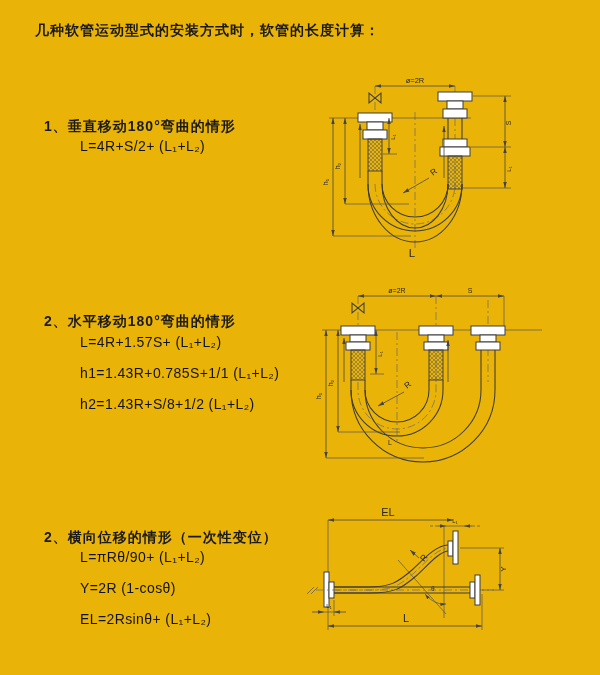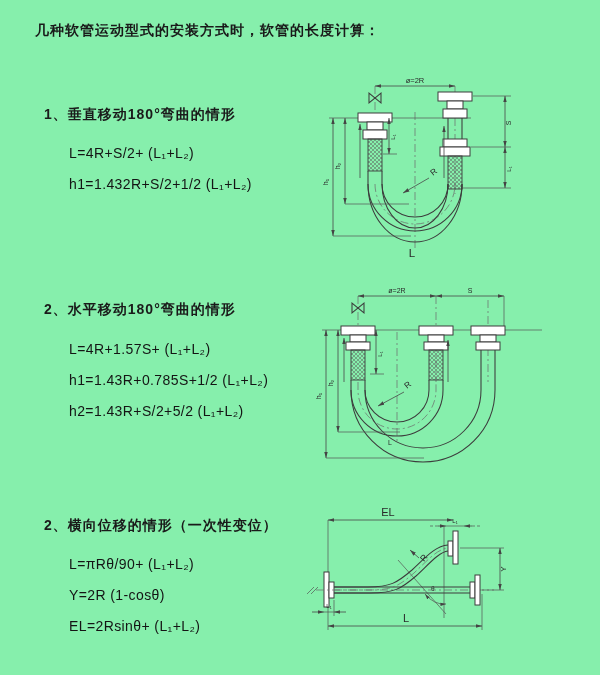--- a/index.html
+++ b/index.html
@@ -1,41 +1,40 @@
 <!DOCTYPE html>
 <html><head>
 <meta charset="utf-8">
 <style>
   html,body{margin:0;padding:0;background:#fff;}
   .page{
-    position:relative;width:600px;height:675px;background:#86efac;
+    position:relative;width:600px;height:675px;background:#eab308;
     font-family:"Liberation Sans","DejaVu Sans",sans-serif;color:#1a1a1a;overflow:hidden;
   }
   .title{position:absolute;left:35px;top:22px;font-size:14px;font-weight:700;letter-spacing:1px;}
-  .heading{position:absolute;left:44px;font-size:14px;font-weight:700;letter-spacing:1px;}
-  .formula{position:absolute;left:69px;font-size:14px;color:#141414;letter-spacing:.4px;margin-top:7px;}
+  .heading{position:absolute;left:44px;font-size:14px;font-weight:700;letter-spacing:1px;margin-top:12px;}
+  .formula{position:absolute;left:80px;font-size:14px;color:#141414;letter-spacing:.4px;}
   svg.diag{position:absolute;}
   .diag .ln{fill:none;stroke:#3c3c3c;stroke-width:1.05;}
   .diag .tn{fill:none;stroke:#555;stroke-width:.7;}
   .diag .dm{fill:none;stroke:#474747;stroke-width:.8;}
   .diag .ft{fill:#fff;stroke:#3c3c3c;stroke-width:1;}
   .diag .cl{fill:none;stroke:#6a6a6a;stroke-width:.7;stroke-dasharray:8 3 2 3;}
   .diag .dt{fill:none;stroke:#555;stroke-width:.7;stroke-dasharray:3 2;}
   .diag text{fill:#2a2a2a;font-family:"Liberation Sans","DejaVu Sans",sans-serif;}
 </style>
 </head>
 <body>
 
 <div class="page">
 
   <div class="title">几种软管运动型式的安装方式时，软管的长度计算：</div>
 
   <div class="heading" style="top:106px">1、垂直移动180°弯曲的情形</div>
   <div class="formula" style="top:138px">L=4R+S/2+ (L₁+L₂)</div>
-  <div class="formula" style="top:169px">h1=1.432R+S/2+1/2 (L₁+L₂)</div>
 
   <svg class="diag" style="left:313px;top:66px" width="285" height="196" viewBox="0 0 285 196">
     <defs>
       <marker id="a1" markerWidth="8" markerHeight="6" refX="8" refY="3" orient="auto-start-reverse">
         <polygon points="0,0.7 8,3 0,5.3" fill="#444"></polygon>
       </marker>
       <pattern id="p1" width="4" height="4" patternUnits="userSpaceOnUse">
         <path d="M0,4 L4,0 M0,0 L4,4" stroke="#5a5a5a" stroke-width="0.5"></path>
       </pattern>
     </defs>
@@ -112,22 +111,22 @@
     <g>
       <line class="dm" x1="116" y1="112" x2="90" y2="127" marker-end="url(#a1)"></line>
       <text transform="translate(120,110) rotate(-38)" font-size="8.5">R</text>
     </g>
 
     <text x="99" y="191" font-size="11.5" text-anchor="middle">L</text>
   </svg>
 
   <div class="heading" style="top:301px">2、水平移动180°弯曲的情形</div>
   <div class="formula" style="top:334px">L=4R+1.57S+ (L₁+L₂)</div>
-  <div class="formula" style="top:365px">h1=1.43R+0.785S+1/2 (L₁+L₂)</div>
-  <div class="formula" style="top:396px">h2=1.43R+S/2+5/2 (L₁+L₂)</div>
+  <div class="formula" style="top:365px">h1=1.43R+0.785S+1/1 (L₁+L₂)</div>
+  <div class="formula" style="top:396px">h2=1.43R+S/8+1/2 (L₁+L₂)</div>
 
   <svg class="diag" style="left:308px;top:282px" width="290" height="188" viewBox="0 0 290 188">
     <defs>
       <marker id="a2" markerWidth="8" markerHeight="6" refX="8" refY="3" orient="auto-start-reverse">
         <polygon points="0,0.7 8,3 0,5.3" fill="#444"></polygon>
       </marker>
       <pattern id="p2" width="4" height="4" patternUnits="userSpaceOnUse">
         <path d="M0,4 L4,0 M0,0 L4,4" stroke="#5a5a5a" stroke-width="0.5"></path>
       </pattern>
     </defs>

